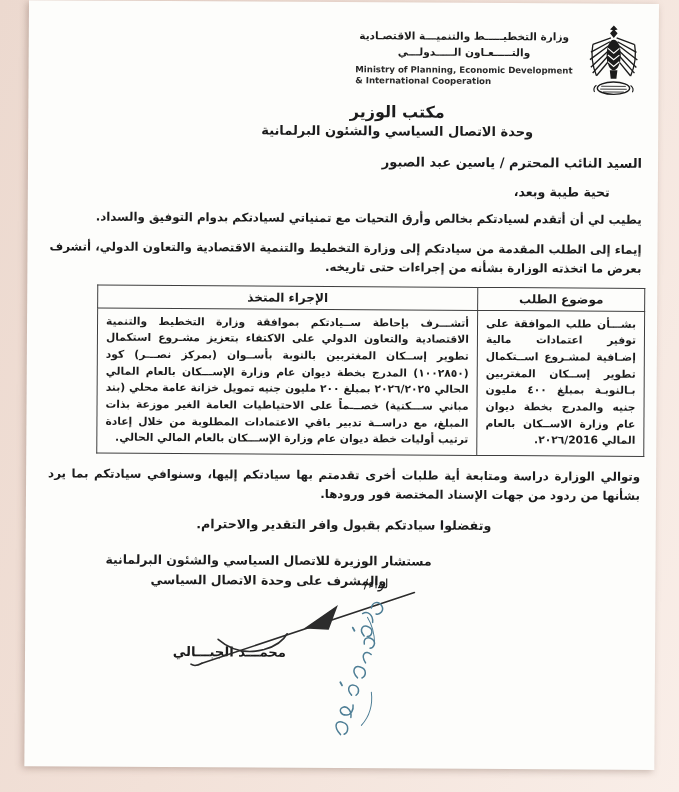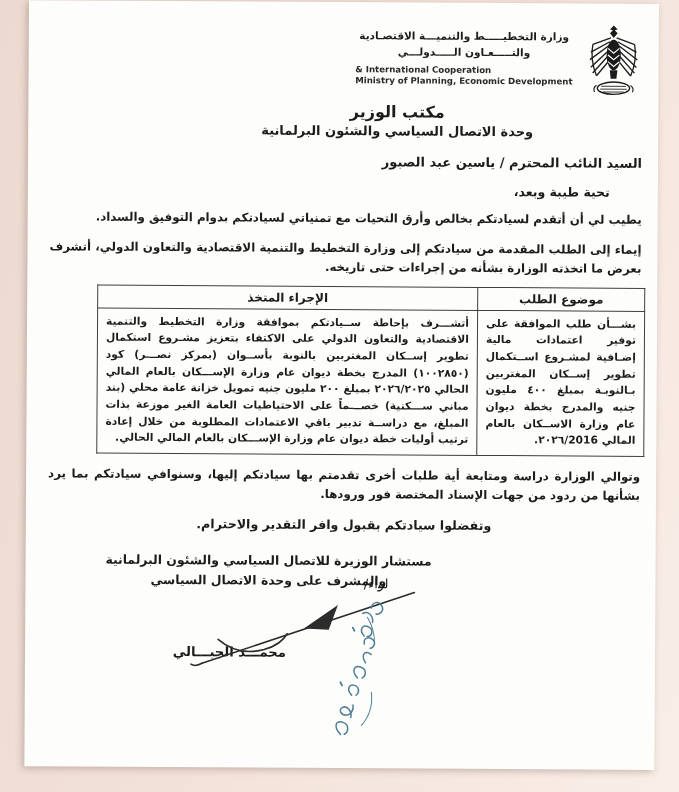--- a/index.html
+++ b/index.html
@@ -73,22 +73,22 @@
           <path d="M26,49 h8 l-1,9 h-6 z" fill="#1b1b1b"></path>
           <ellipse cx="30" cy="68" rx="17" ry="6.5" fill="none" stroke="#1b1b1b" stroke-width="1.5"></ellipse>
           <path d="M17,66 h26 M16,69 h28 M19,72 h22" stroke="#1b1b1b" stroke-width="0.9" fill="none"></path>
           <path d="M12,65 q-4,3 -2,7 M48,65 q4,3 2,7" stroke="#1b1b1b" stroke-width="1.2" fill="none"></path>
         </svg>
       </span>
       <div class="ministry-text">
         <div class="ministry-ar">وزارة التخطيـــــط والتنميـــة الاقتصـادية</div>
         <div class="ministry-ar">والتـــــعـاون الـــــدولـــي</div>
         <div class="ministry-en">
+          <div>Ministry of Planning, Economic Development</div>
           <div>&amp; International Cooperation</div>
-          <div>Ministry of Planning, Economic Development</div>
         </div>
       </div>
     </div>
 
     <div class="calligraphy">
       <div class="office-title">مكتب الوزير</div>
       <div class="unit-title">وحدة الاتصال السياسي والشئون البرلمانية</div>
     </div>
 
     <div class="recipient">السيد النائب المحترم / ياسين عبد الصبور</div>

